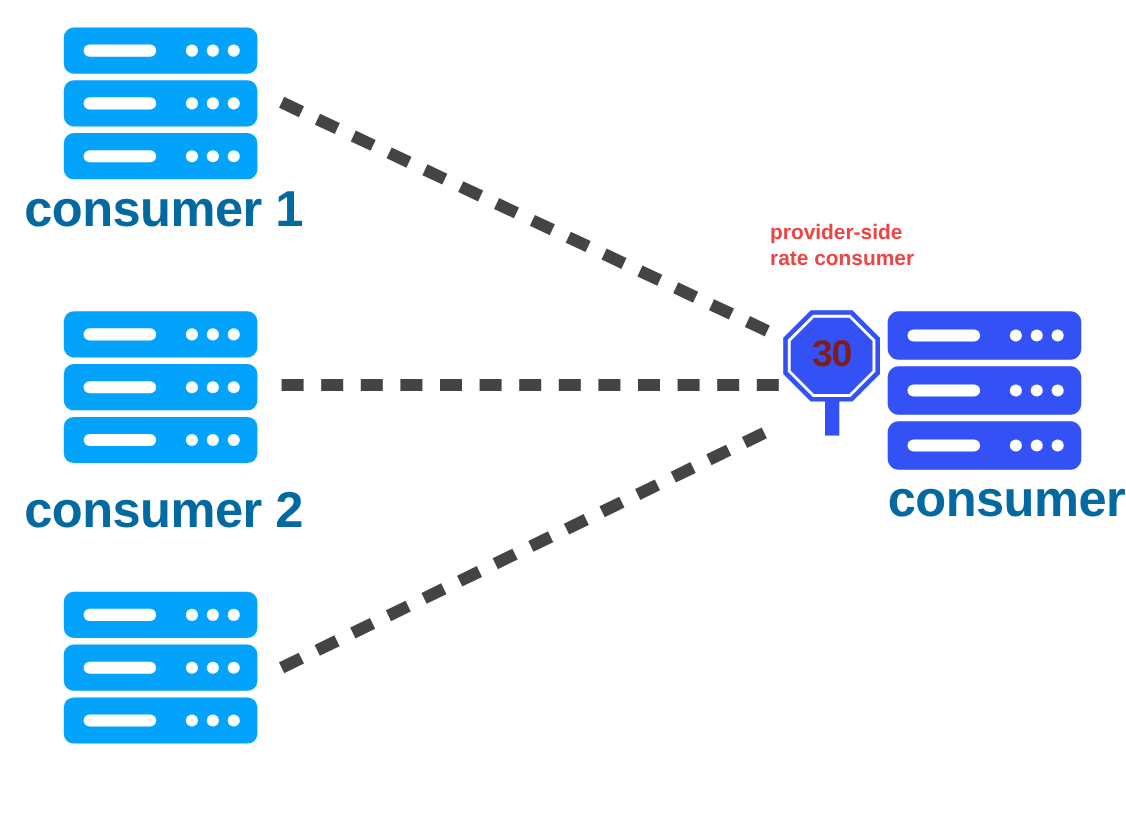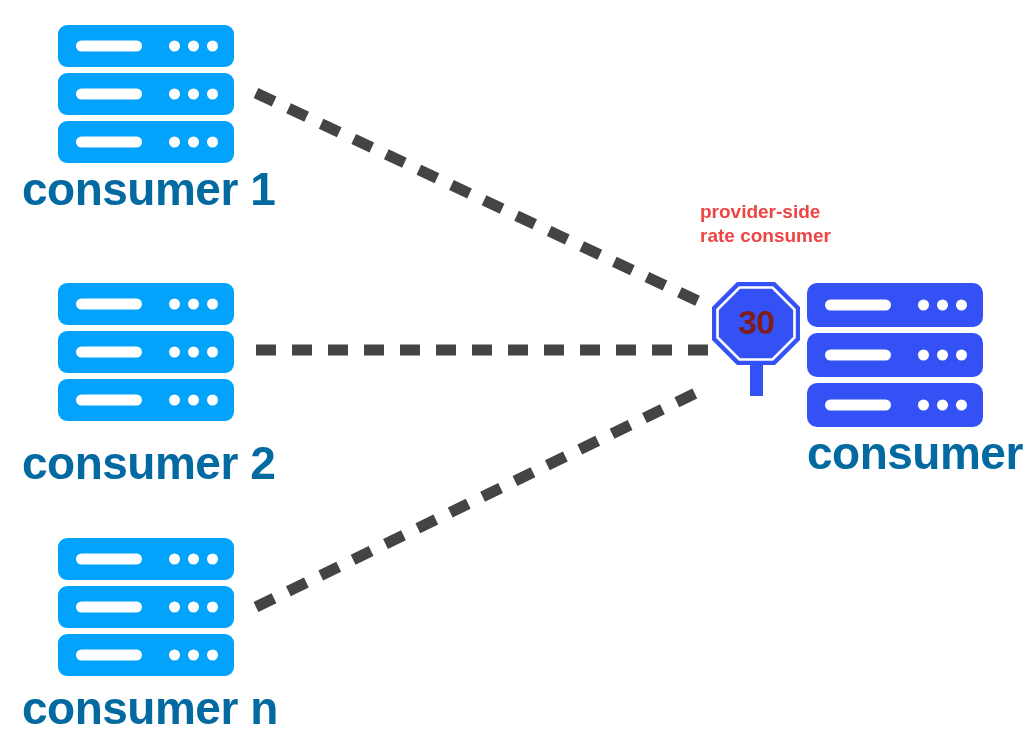--- a/index.html
+++ b/index.html
@@ -212,21 +212,20 @@
     </div>
     <div class="server-bar">
       <span class="bar-pill"></span>
       <span class="bar-dots">
           <i></i>
           <i></i>
           <i></i>
         </span>
     </div>
   </div>
-  <div class="node-label" style="left:22px; top:685px;">consumer n</div>
 
   <div id="rate-limiter">
     <div class="limiter-caption">
       <span>provider-side</span>
       <span>rate consumer</span>
     </div>
     <svg id="limiter-sign" width="96" height="122" viewBox="0 0 96 122" xmlns="http://www.w3.org/2000/svg">
 
       <rect x="42" y="60" width="13" height="58" fill="#3351f5"></rect>
 

